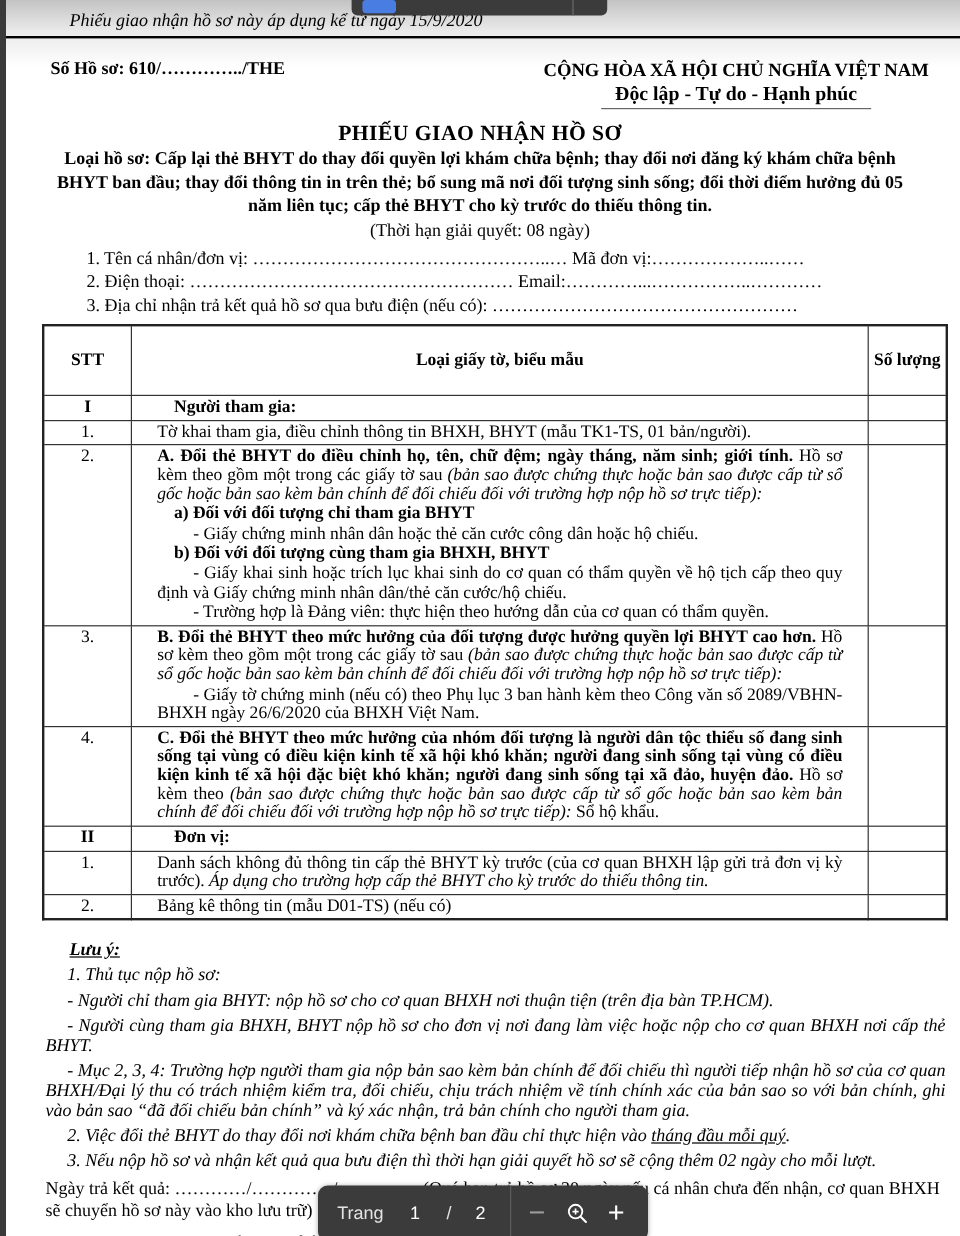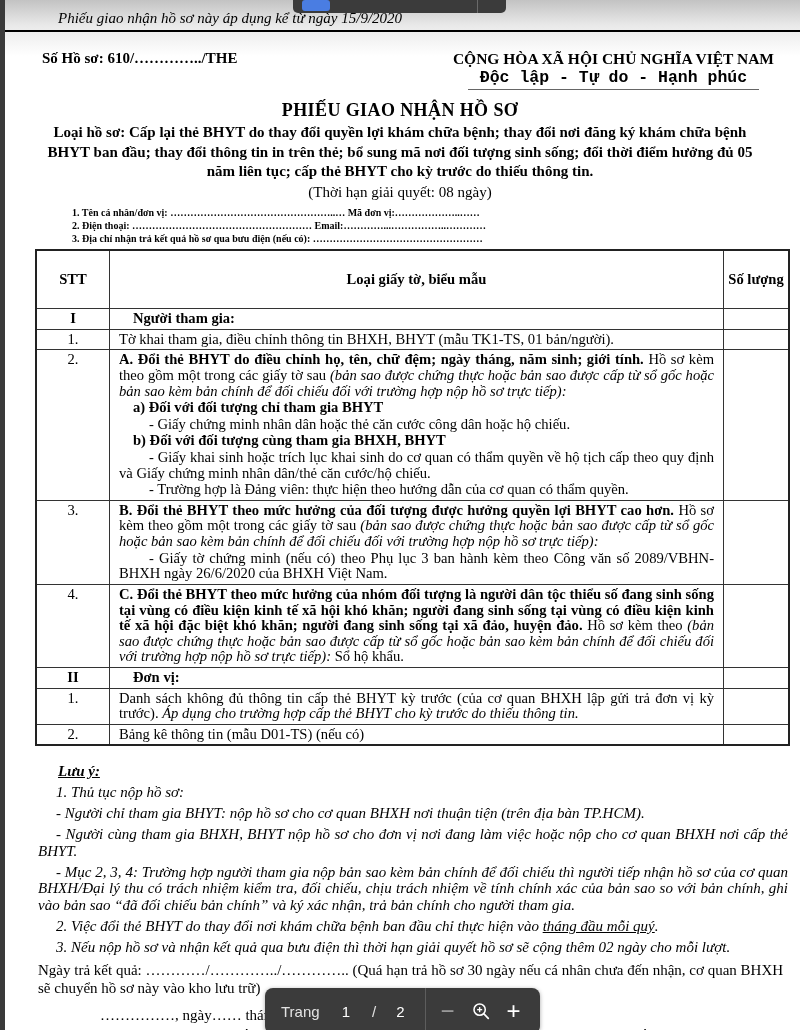--- a/index.html
+++ b/index.html
@@ -13,34 +13,34 @@
   .left-strip{position:absolute;left:0;top:0;width:5px;height:100%;background:#3a3a3a;z-index:6;}
   .content{position:relative;z-index:2;}
 
   .top-note{margin:10px 12px 3px 58px;font-style:italic;font-size:15px;}
   .rule{border-top:2px solid #000;height:0;}
   .head-row{display:flex;justify-content:space-between;margin-top:18px;}
   .doc-number{margin-left:42px;font-weight:bold;font-size:15px;}
   .motto{text-align:center;margin-right:26px;}
   .motto1{font-weight:bold;font-size:15.5px;}
   .motto2{font-weight:bold;font-size:16.5px;display:inline-block;
-    border-bottom:1.5px solid #666;padding:0 12px 2px;font-family:Liberation Mono, monospace;}
+    border-bottom:1.5px solid #666;padding:0 12px 2px;}
   .title{text-align:center;font-weight:bold;font-size:18px;margin-top:10px;letter-spacing:.4px;}
   .subtitle{font-weight:bold;font-size:15px;text-align:center;width:714px;margin:2px auto 0;line-height:1.3;}
   .deadline{text-align:center;font-size:15px;margin-top:2px;}
-  .fields{margin:5px 10px 4px 72px;font-size:10px;line-height:1.33;font-weight:bold;}
+  .fields{margin:5px 10px 4px 72px;font-size:15px;line-height:1.33;}
 
   .doc-table{width:755px;margin:2px 0 0 35px;border-collapse:collapse;font-size:14.6px;border:2px solid #222;}
   .doc-table th,.doc-table td{border:1px solid #333;vertical-align:top;padding:1px 5px;}
   .doc-table th{text-align:center;font-weight:bold;line-height:1.15;padding:20px 2px;}
   .c-stt{width:62px;text-align:center;}
   .c-qty{width:54px;}
   td.c-stt{text-align:center;}
   .bold{font-weight:bold;}
-  .para{line-height:1.07;text-align:justify;margin:1px 4px;}
+  .para{line-height:1.07;text-align:justify;margin:1px 16px;}
   .ind1{text-indent:14px;text-align:left;}
   .ind2{text-indent:30px;}
 
   .notes{margin:17px 12px 0 38px;font-size:15px;}
   .notes-heading{font-weight:bold;font-style:italic;text-decoration:underline;margin-left:20px;}
   .note{font-style:italic;text-indent:18px;line-height:1.12;margin-top:4px;text-align:justify;}
 
   .result-line{margin:5px 12px 0 38px;font-size:15px;line-height:1.25;}
   .date-line{margin:9px 0 0 100px;font-size:15px;}
   .signs{display:flex;margin-top:3px;}

